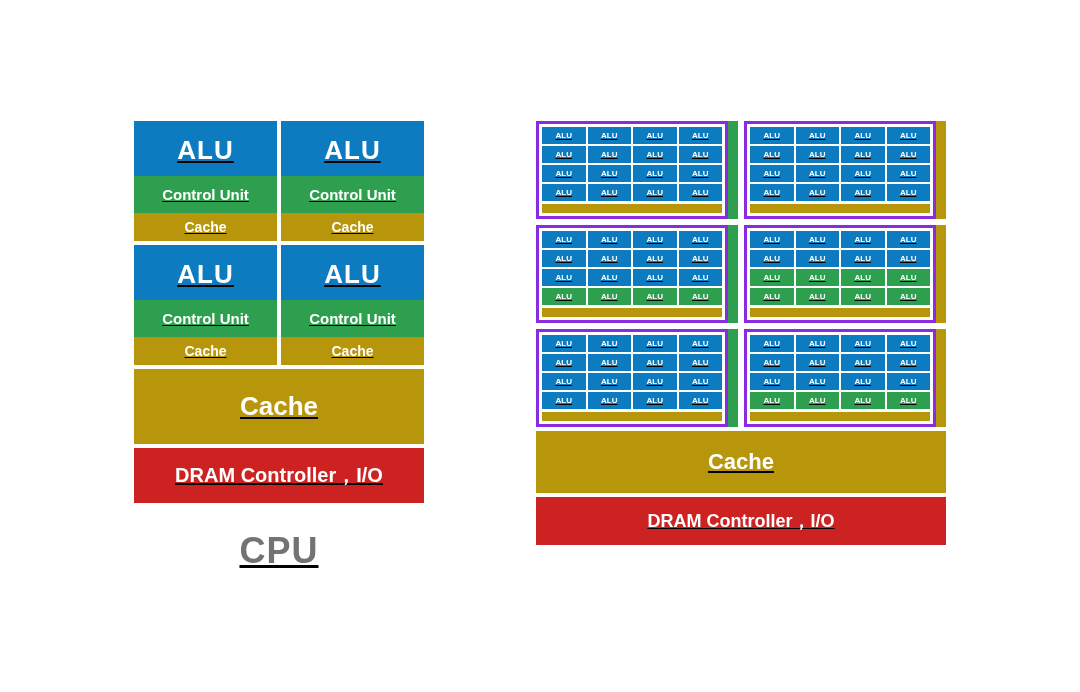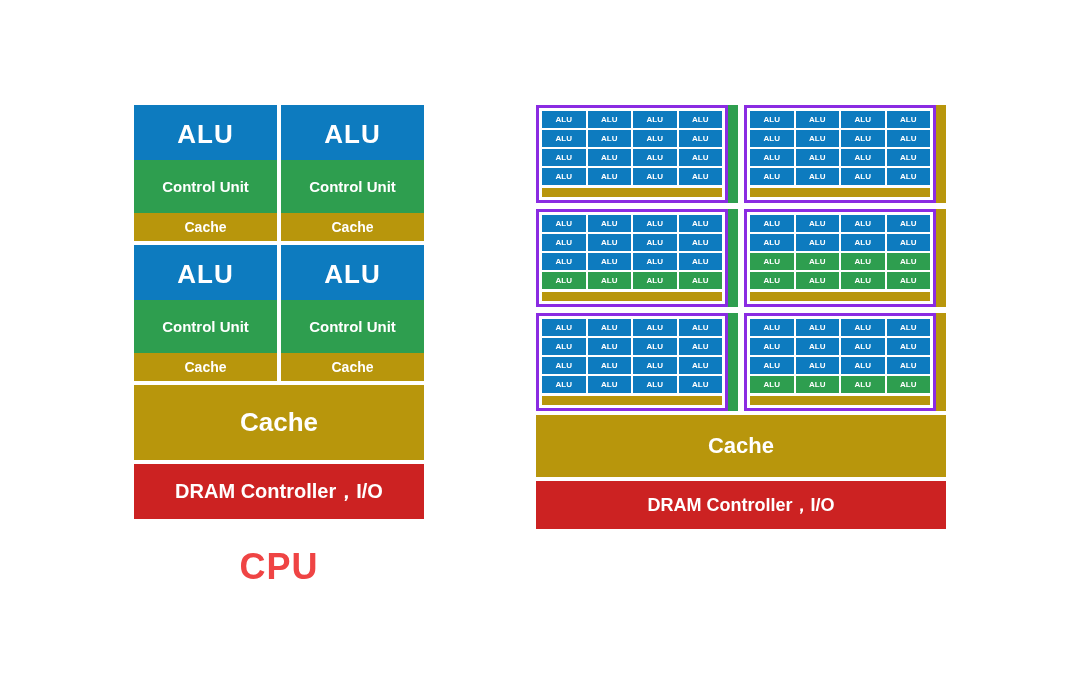--- a/index.html
+++ b/index.html
@@ -14,33 +14,34 @@
       overflow: hidden;
     }
 
     .main-container {
       display: flex;
       align-items: flex-start;
       justify-content: center;
       gap: 112px;
       padding: 20px 30px;
       width: 100%;
+      text-decoration: underline;
     }
 
     .diagram-wrapper {
       display: flex;
       flex-direction: column;
       align-items: center;
       gap: 16px;
     }
 
     .label-text {
       font-size: 36px;
       font-weight: 700;
-      color: #ef4444;
+      color: #737373;
       letter-spacing: 1px;
       margin-top: 11px;
     }
 
     
     .cpu-diagram {
       display: flex;
       flex-direction: column;
       width: 290px;
       border: none;
@@ -67,21 +68,21 @@
       padding: 14px 0 10px 0;
       letter-spacing: 1px;
     }
 
     .control-unit-block {
       background: #2e9e4f;
       color: #fff;
       font-size: 15px;
       font-weight: 600;
       text-align: center;
-      padding: 18px 4px;
+      padding: 10px 4px;
     }
 
     .cache-small-block {
       background: #b8960c;
       color: #fff;
       font-size: 14px;
       font-weight: 600;
       text-align: center;
       padding: 6px 4px;
     }

